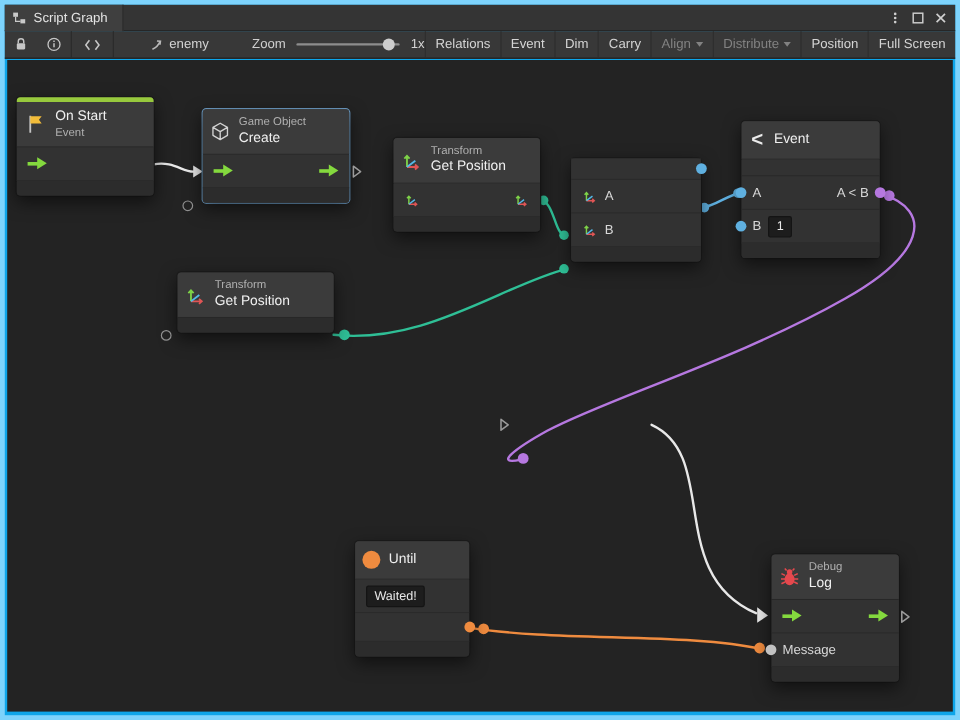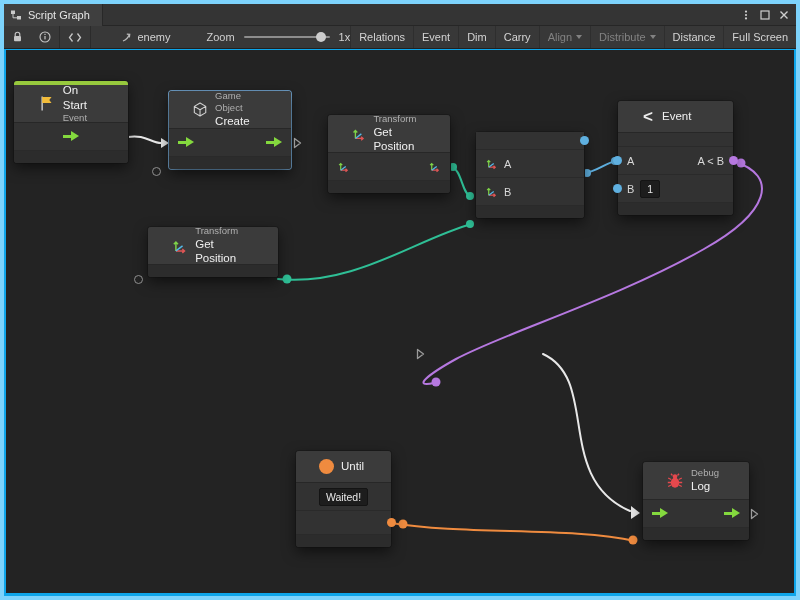--- a/index.html
+++ b/index.html
@@ -29,34 +29,34 @@
 
 .canvas{position:absolute;left:2px;right:2px;top:46px;bottom:3px;background:#232323;overflow:hidden}
 .wires{position:absolute;left:0;top:0;pointer-events:none}
 .wires path{fill:none;stroke-width:2;stroke-linecap:round}
 
 .node{position:absolute;background:#303030;border-radius:3px;font-size:11px;color:#dcdcdc;
   box-shadow:0 5px 14px rgba(0,0,0,.55),0 0 0 1px #1d1d1d}
 .node.selected{box-shadow:0 5px 14px rgba(0,0,0,.55),0 0 0 1px var(--c-selection,#6f9fc8)}
 .node.error{box-shadow:0 5px 14px rgba(0,0,0,.55),0 0 0 2px var(--c-error,#d0393e)}
 .strip{height:4px;border-radius:3px 3px 0 0;background:var(--c-event-strip,#97c93d)}
-.nh{display:flex;align-items:center;gap:7px;height:38px;padding:0 23px;background:#3b3b3b;
+.nh{display:flex;align-items:center;gap:7px;height:38px;padding:0 6px;background:#3b3b3b;
   border-radius:3px 3px 0 0;border-bottom:1px solid #272727}
 .strip+.nh{border-radius:0}
 .nh.one{height:32px}
 .nh.h36{height:36px}
 .cat{font-size:9.5px;color:#b0b0b0;line-height:1.25}
 .ttl{font-size:11.5px;color:#f0f0f0;line-height:1.25}
 .nrow{position:relative;display:flex;align-items:center;gap:6px;height:28px;padding:0 9px;
   background:#323232;border-bottom:1px solid #2a2a2a}
 .nrow.slim{height:18px}
 .nrow.gap{height:14px}
 .nrow.out24{height:24px}
 .sb{justify-content:space-between}
-.je{justify-content:center}
+.je{justify-content:flex-start}
 .nfoot{height:12px;background:#2c2c2c;border-radius:0 0 3px 3px}
 .lt{font-size:11px;color:#d8d8d8}
 
 .dot{width:9px;height:9px;border-radius:50%;flex:none}
 .pdl{position:absolute;left:-5px;top:50%;margin-top:-4.5px}
 .pdr{position:absolute;right:-5px;top:50%;margin-top:-4.5px}
 .d-string{background:var(--c-string,#ef8b3f)}
 .d-float{background:var(--c-float,#5fb0e0)}
 .d-bool{background:var(--c-bool,#b678e0)}
 .d-any{background:#c2c2c2}
@@ -149,21 +149,21 @@
         </button>
       <button class="tbtn disabled">
           <span>Align</span>
           <span class="caret"></span>
         </button>
       <button class="tbtn disabled">
           <span>Distribute</span>
           <span class="caret"></span>
         </button>
       <button class="tbtn">
-          <span>Distance</span>
+          <span>Position</span>
         </button>
       <button class="tbtn">
           <span>Full Screen</span>
         </button>
     </div>
   </div>
 
   <div class="canvas">
 
     <svg class="wires" width="796" height="551" viewBox="0 0 796 551">
@@ -337,20 +337,24 @@
             <ellipse cx="9" cy="10.8" rx="4.2" ry="5" fill="#e5484d"></ellipse>
           </svg>
         <div>
           <div class="cat">Debug</div>
           <div class="ttl">Log</div>
         </div>
       </div>
       <div class="nrow sb">
         <span class="fa"></span>
         <span class="fa"></span>
+      </div>
+      <div class="nrow">
+        <span class="dot d-any pdl"></span>
+        <span class="lt">Message</span>
       </div>
       <div class="nfoot"></div>
     </div>
 
     <div class="marker hollow" style="left:146px;top:117px"></div>
     <div class="marker hollow" style="left:128px;top:225px"></div>
     <svg class="marker" style="left:287px;top:87px" width="9" height="12" viewBox="0 0 9 12">
         <path d="M1.5 1.5L7.5 6L1.5 10.5z" fill="none" stroke="#9a9a9a" stroke-width="1.3" stroke-linejoin="round"></path>
       </svg>
     <svg class="marker" style="left:410px;top:298px" width="9" height="12" viewBox="0 0 9 12">

